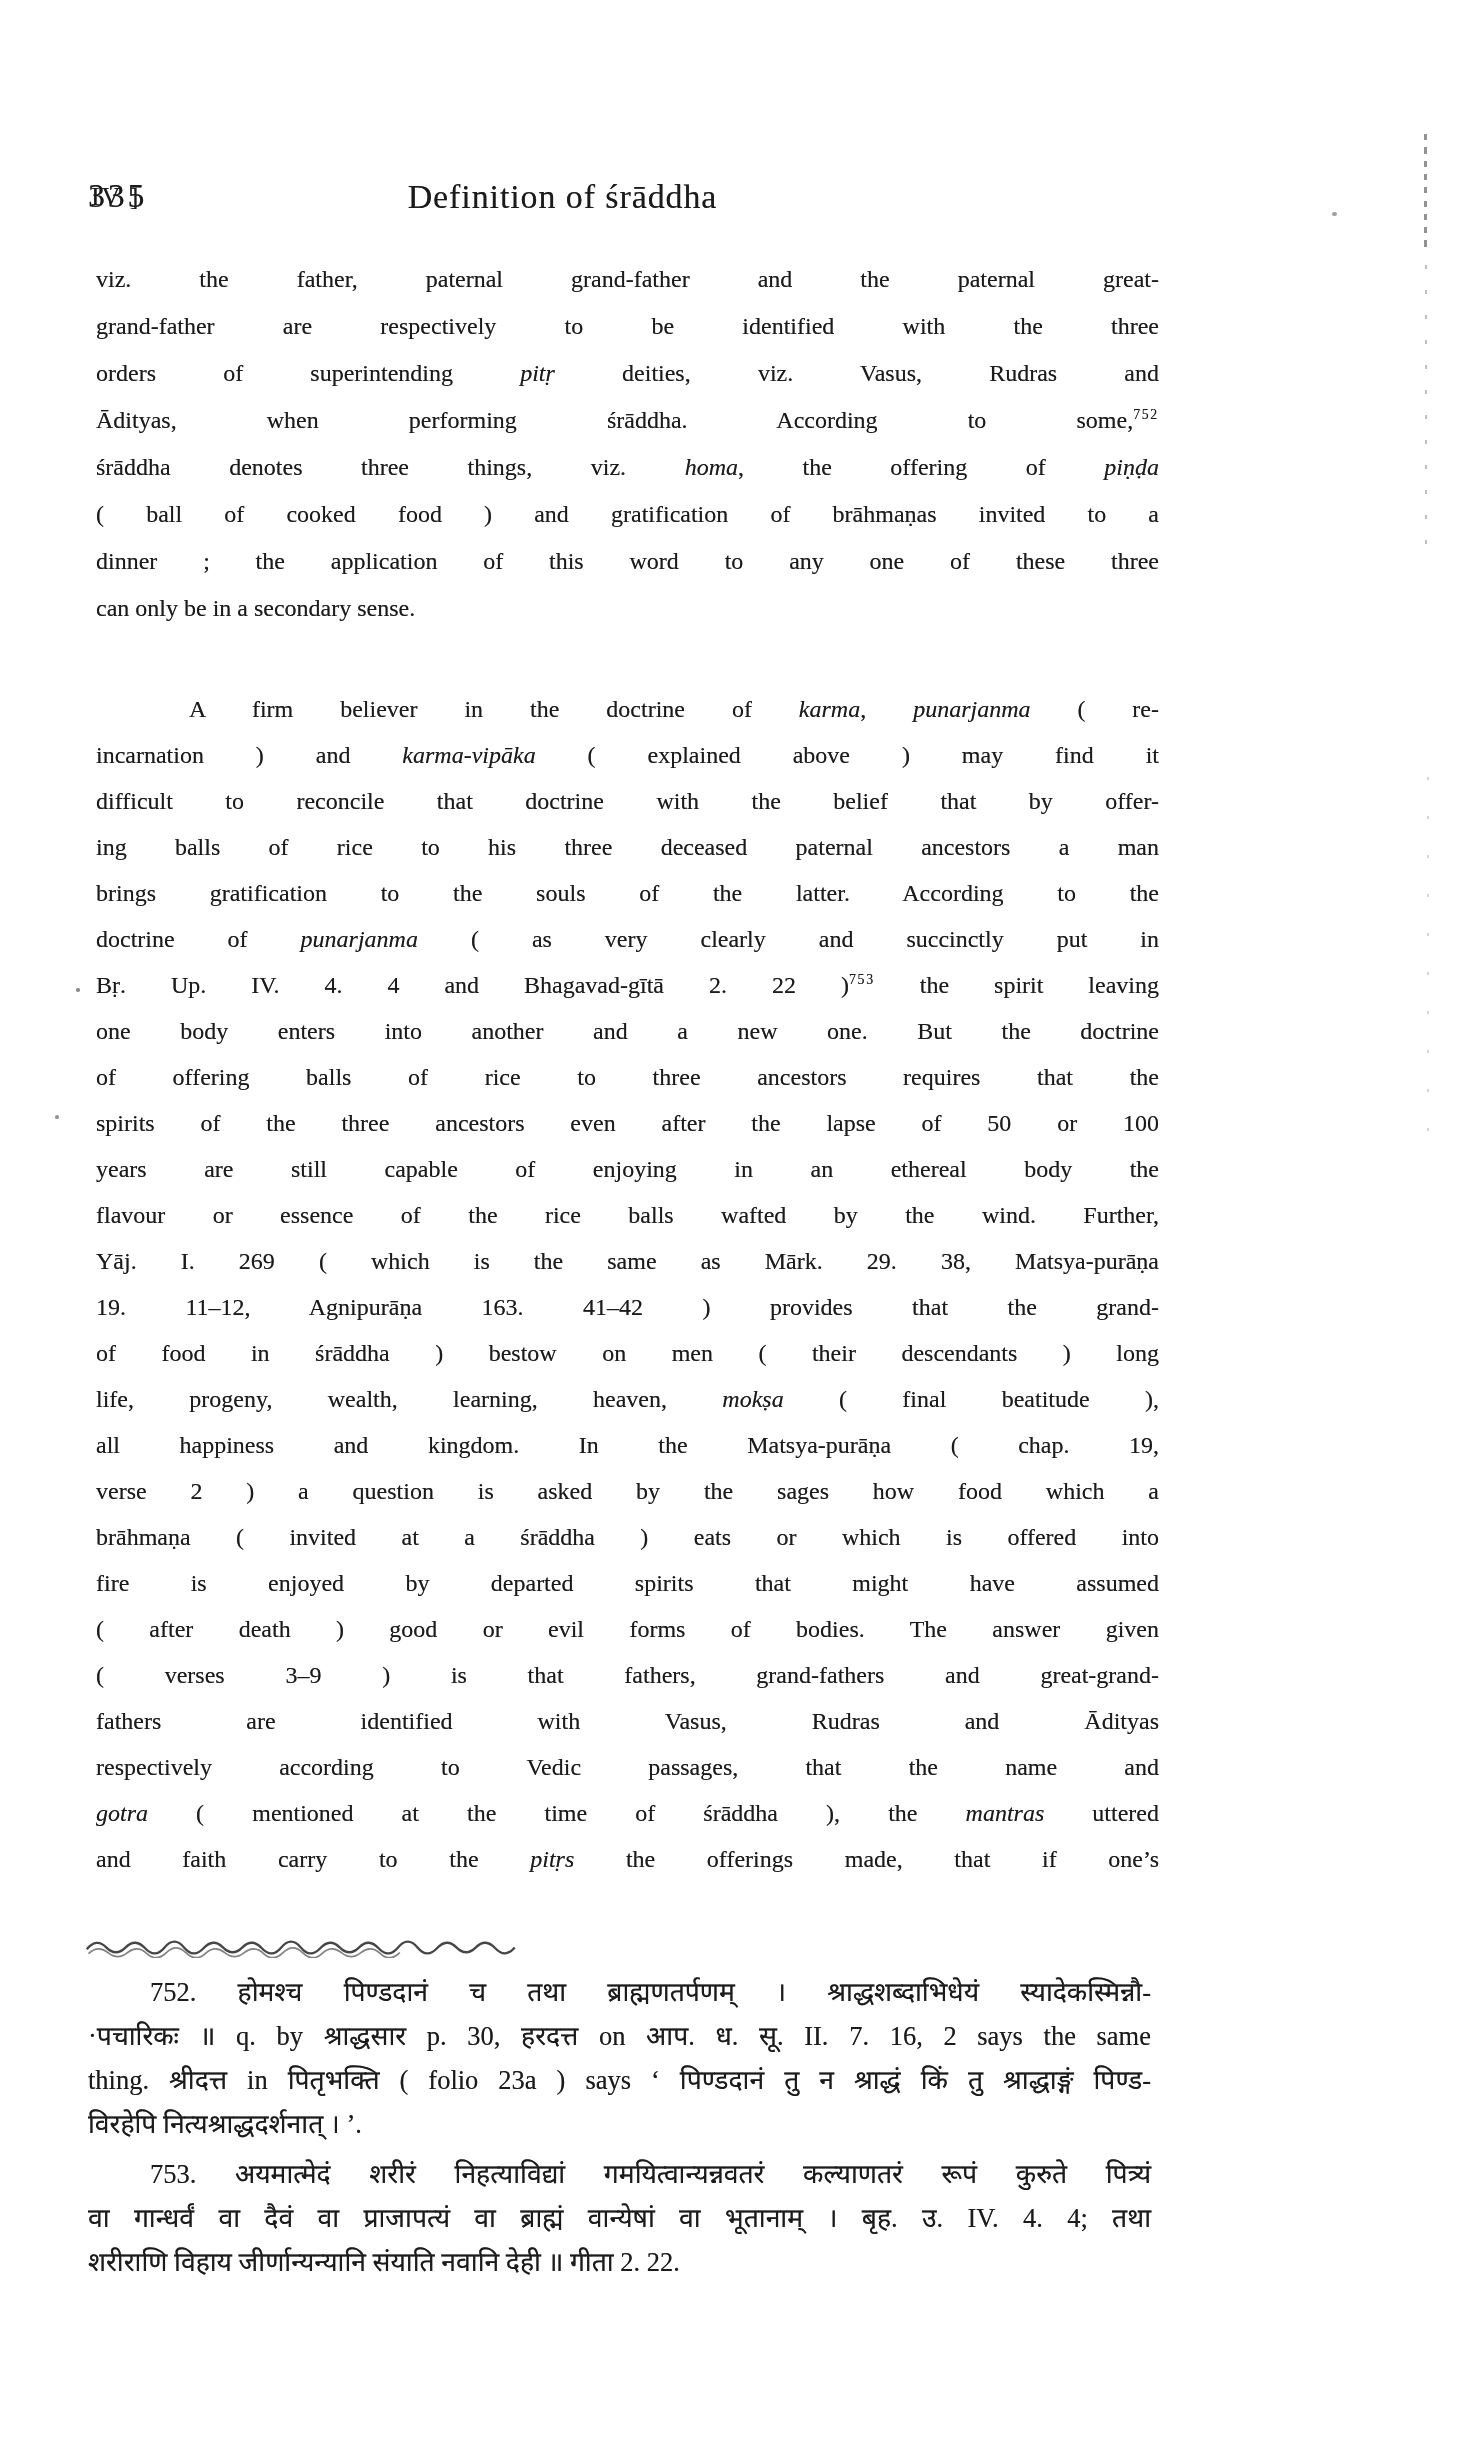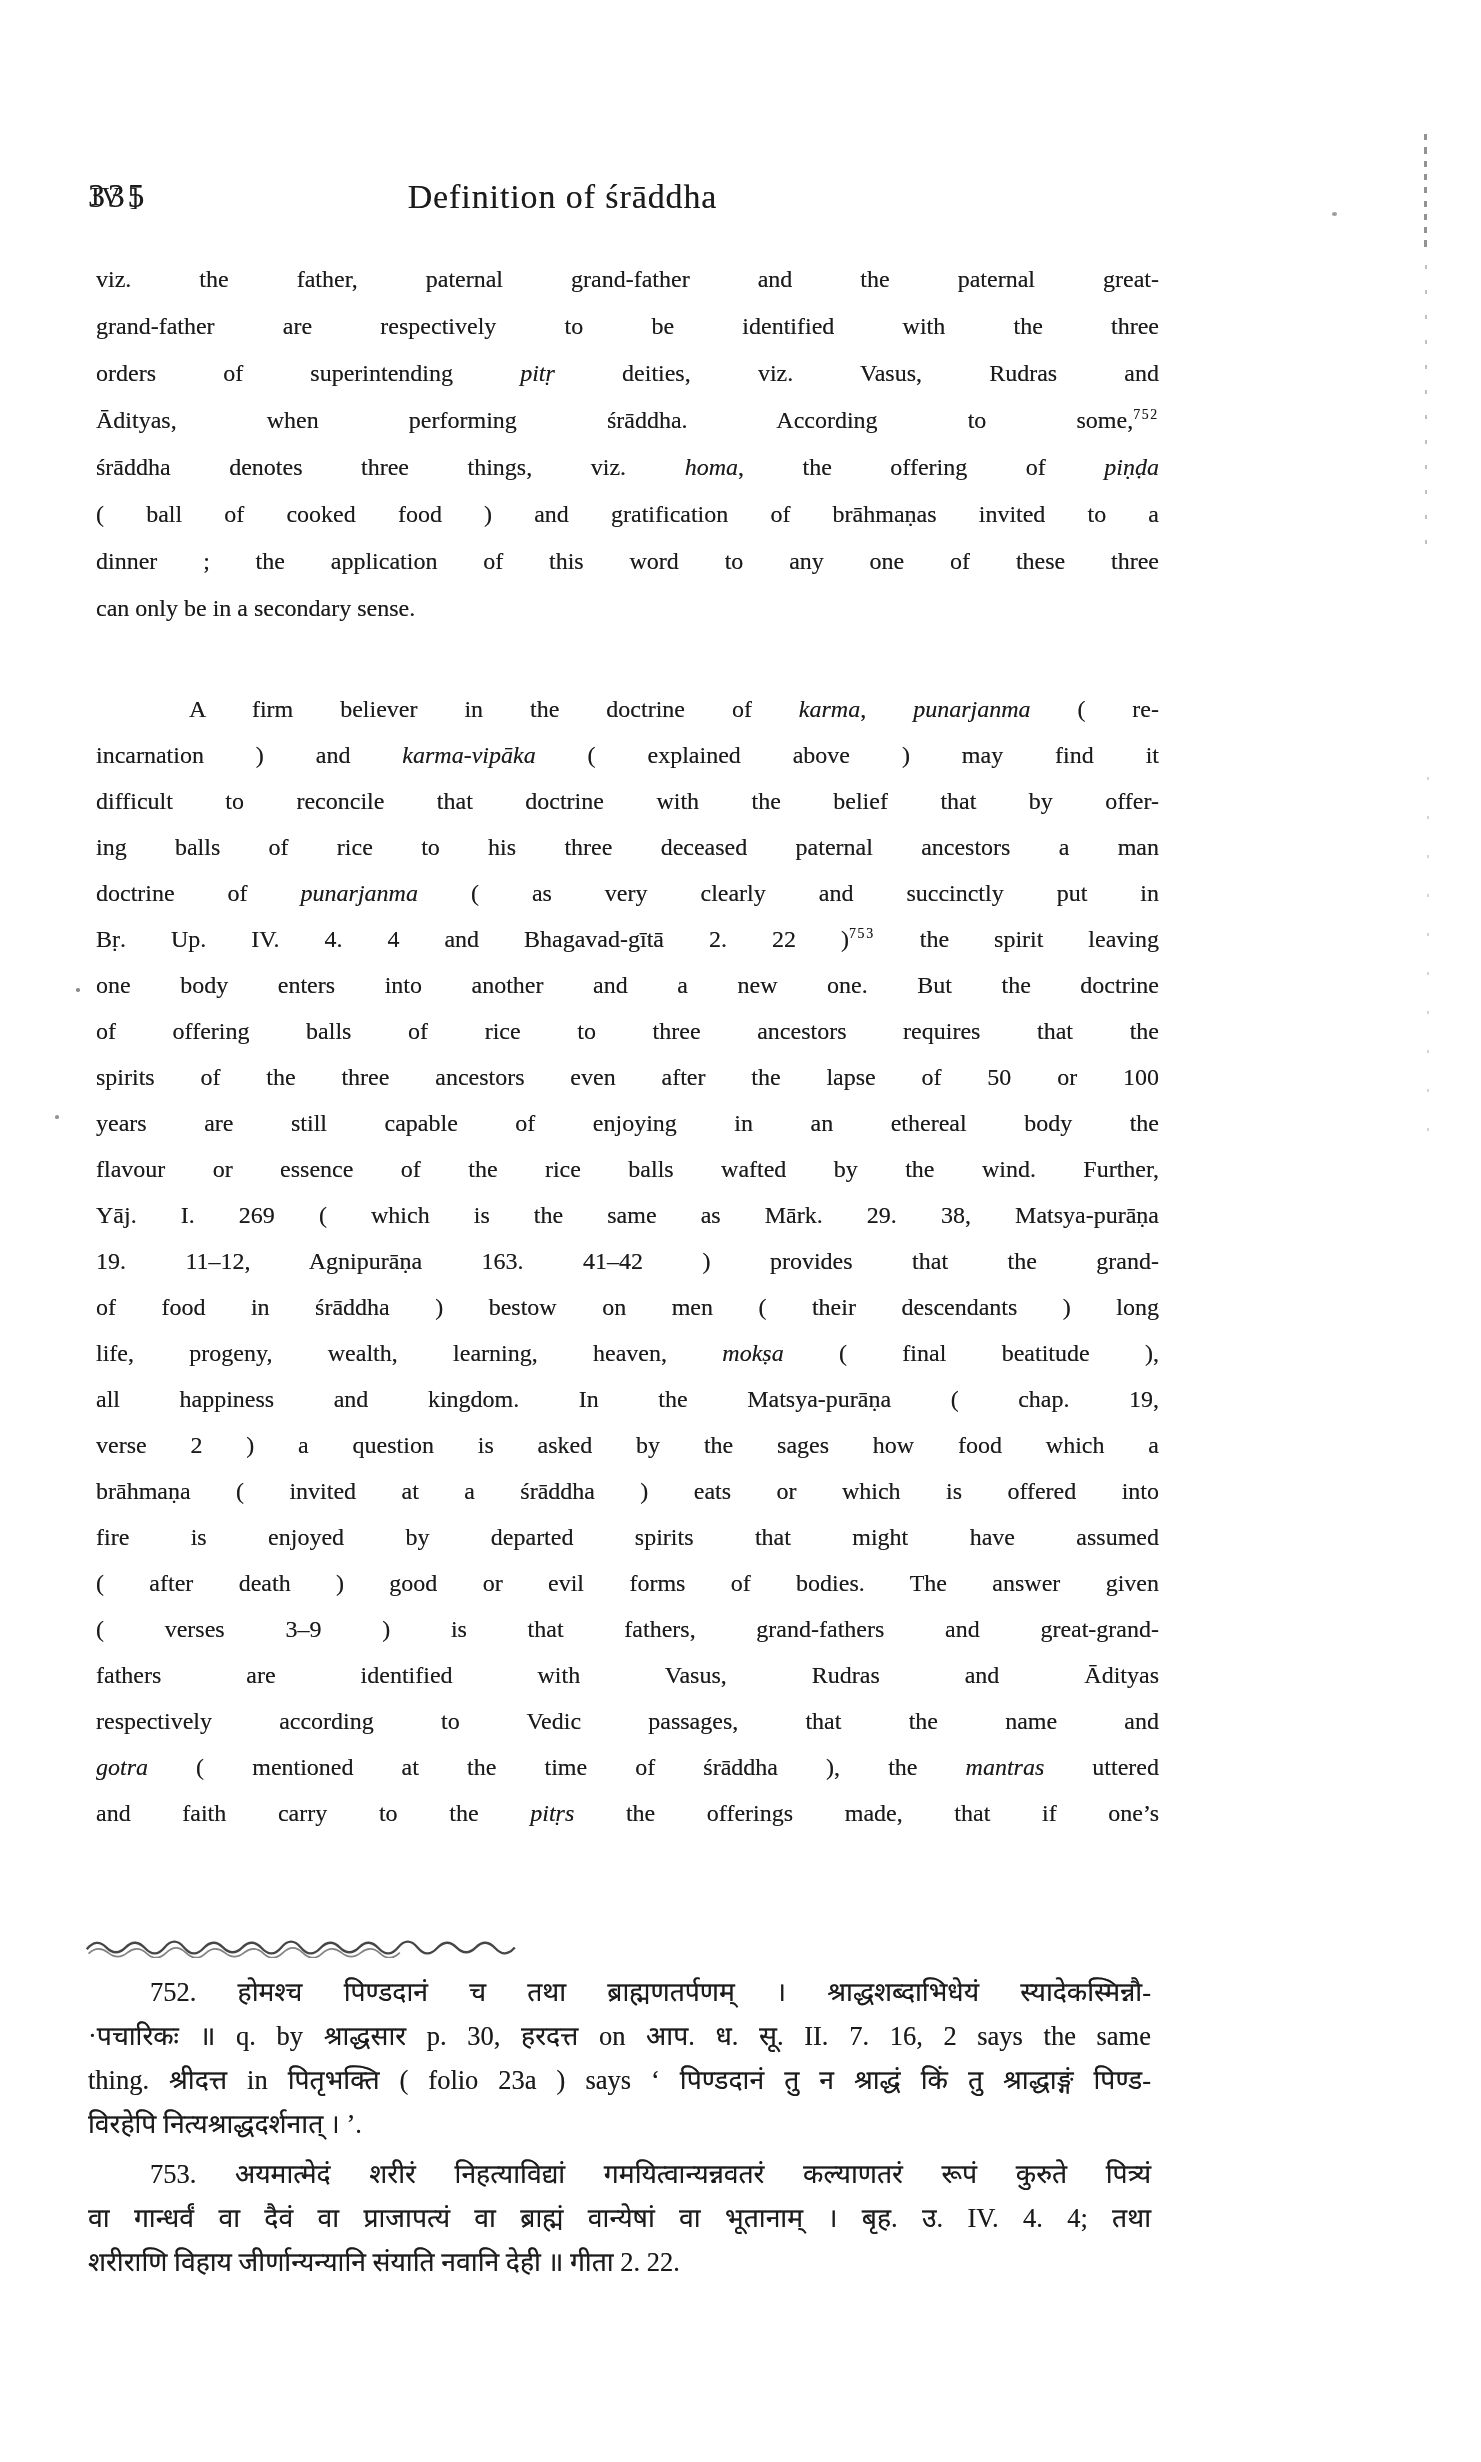--- a/index.html
+++ b/index.html
@@ -66,20 +66,21 @@
       <div class="line">śrāddha denotes three things, viz. <i>homa</i>, the offering of <i>piṇḍa</i></div>
       <div class="line">( ball of cooked food ) and gratification of brāhmaṇas invited to a</div>
       <div class="line">dinner ; the application of this word to any one of these three</div>
       <div class="line end">can only be in a secondary sense.</div>
     </div>
   <div class="para para2">
       <div class="line indent">A firm believer in the doctrine of <i>karma</i>, <i>punarjanma</i> ( re-</div>
       <div class="line">incarnation ) and <i>karma-vipāka</i> ( explained above ) may find it</div>
       <div class="line">difficult to reconcile that doctrine with the belief that by offer-</div>
       <div class="line">ing balls of rice to his three deceased paternal ancestors a man</div>
+      <div class="line">brings gratification to the souls of the latter.  According to the</div>
       <div class="line">doctrine of <i>punarjanma</i> ( as very clearly and succinctly put in</div>
       <div class="line">Bṛ. Up. IV. 4. 4 and Bhagavad-gītā 2. 22 )<sup>753</sup> the spirit leaving</div>
       <div class="line">one body enters into another and a new one.  But the doctrine</div>
       <div class="line">of offering balls of rice to three ancestors requires that the</div>
       <div class="line">spirits of the three ancestors even after the lapse of 50 or 100</div>
       <div class="line">years are still capable of enjoying in an ethereal body the</div>
       <div class="line">flavour or essence of the rice balls wafted by the wind.  Further,</div>
       <div class="line">Yāj. I. 269 ( which is the same as Mārk. 29. 38, Matsya-purāṇa</div>
       <div class="line">19. 11–12, Agnipurāṇa 163. 41–42 ) provides that the grand-</div>
       <div class="line">of food in śrāddha ) bestow on men ( their descendants ) long</div>

